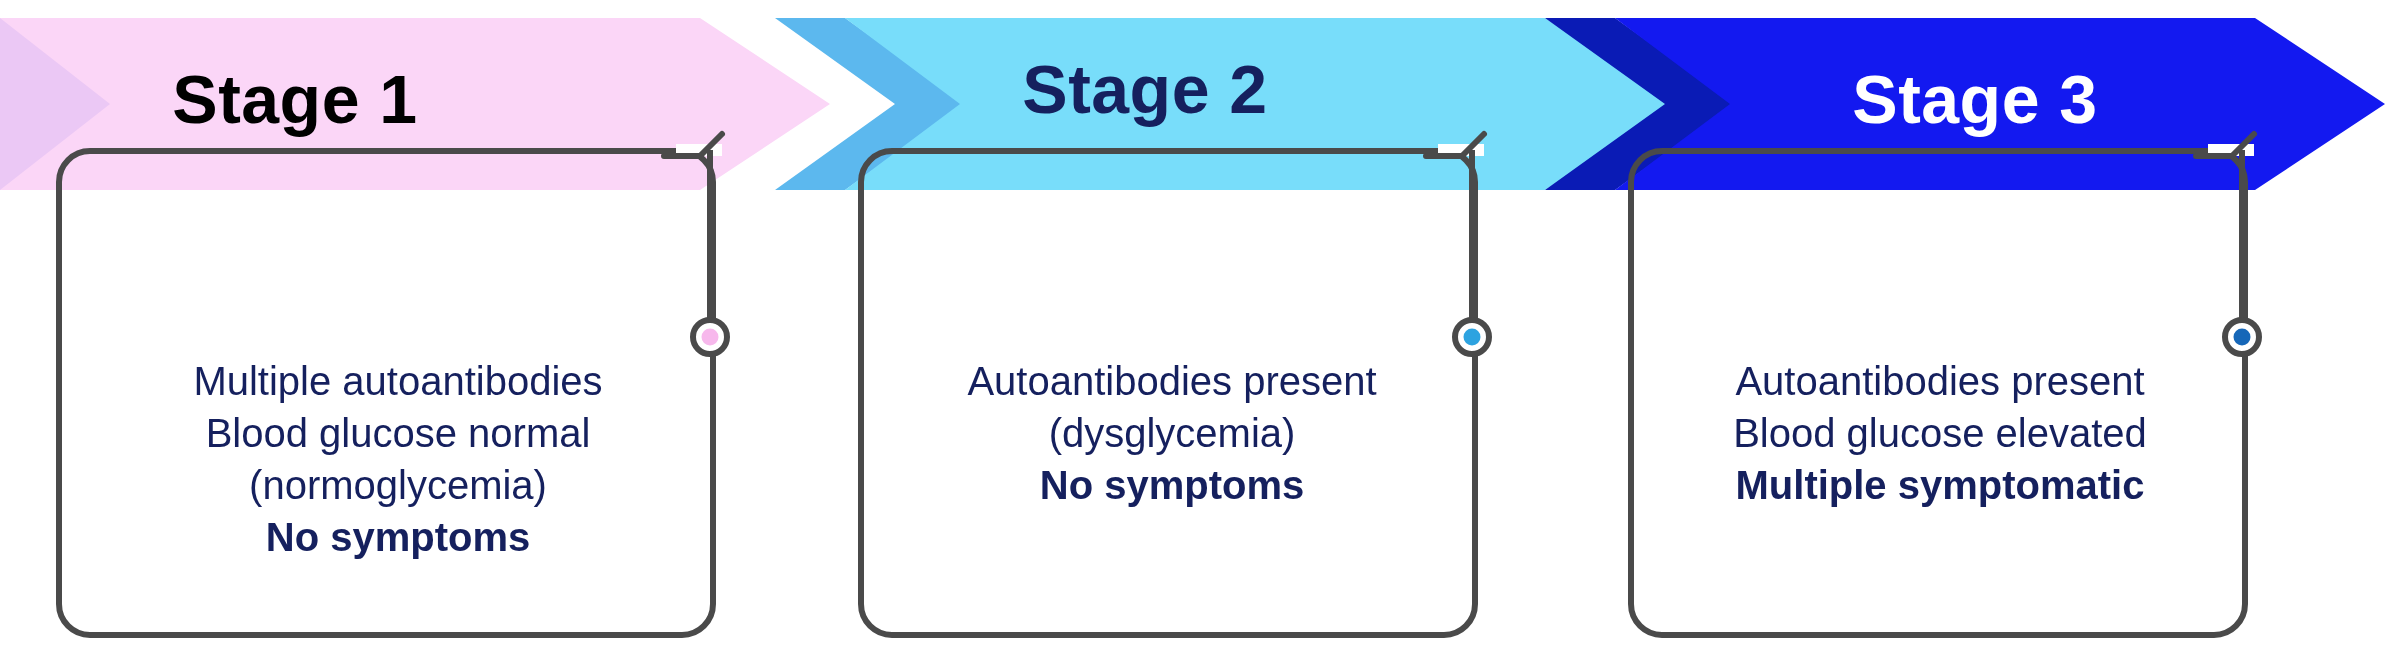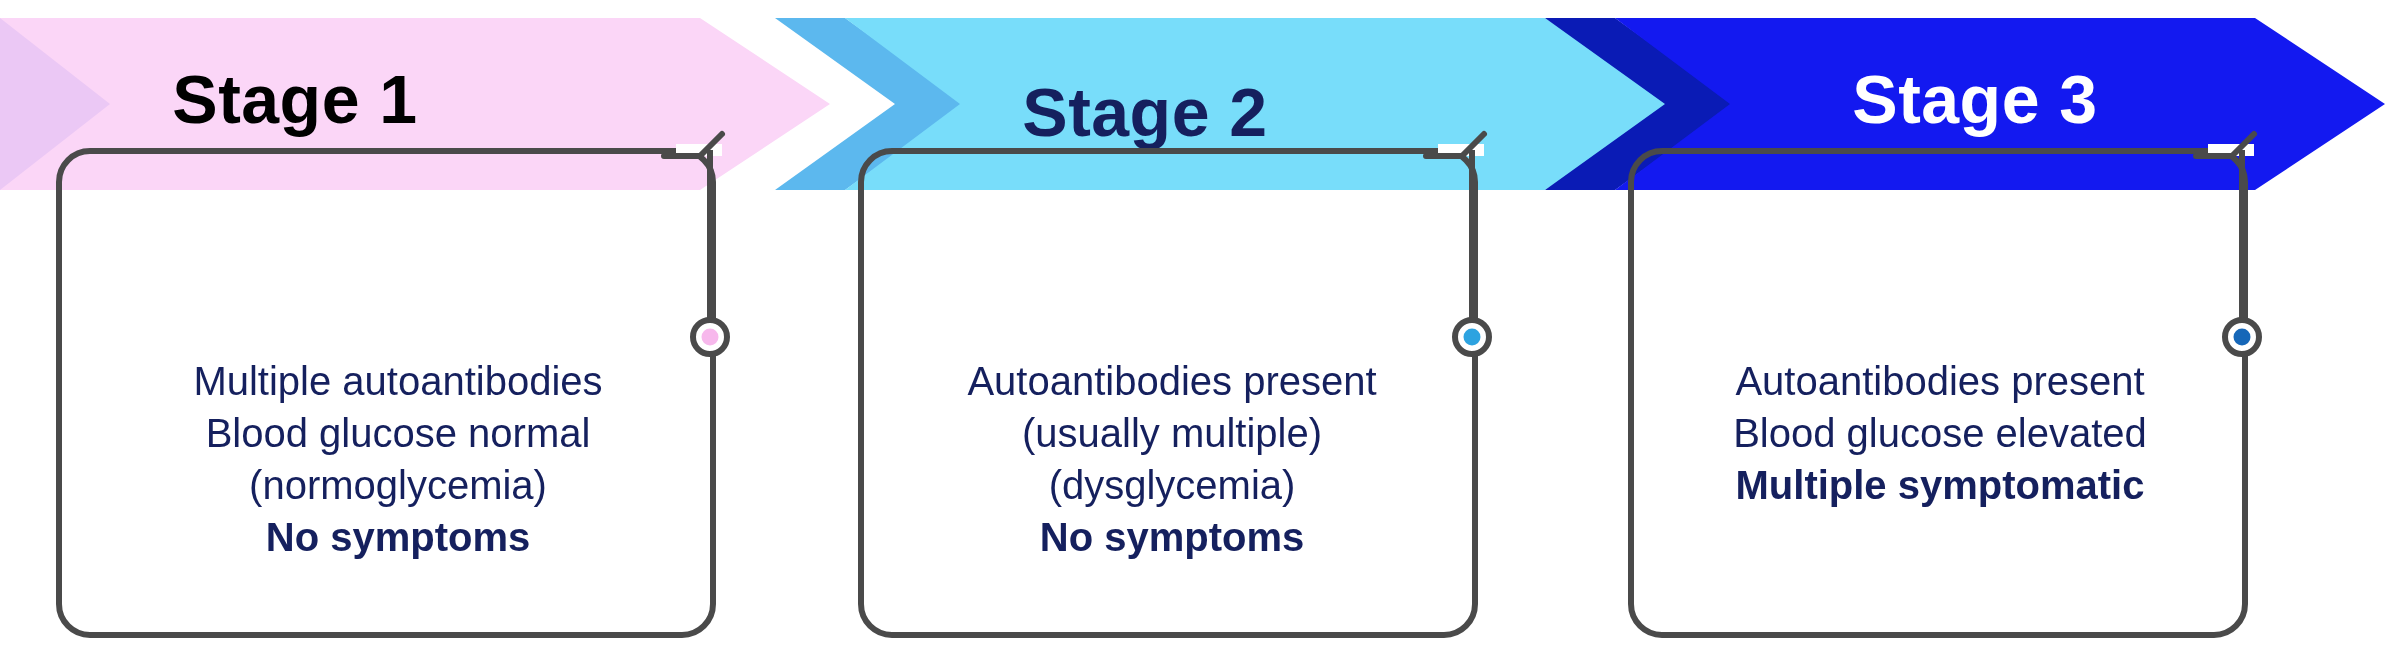--- a/index.html
+++ b/index.html
@@ -92,21 +92,21 @@
     <polygon id="s1main" points="0,18 700,18 830,104 700,190 0,190 110,104" fill="#fbd6f7"></polygon>
 
     <polygon id="s2acc" points="775,18 845,18 965,104 845,190 775,190 895,104" fill="#5cb8ee"></polygon>
     <polygon id="s2main" points="845,18 1545,18 1675,104 1545,190 845,190 960,104" fill="#78ddfa"></polygon>
 
     <polygon id="s3acc" points="1545,18 1615,18 1735,104 1615,190 1545,190 1665,104" fill="#0a1bb5"></polygon>
     <polygon id="s3main" points="1615,18 2255,18 2385,104 2255,190 1615,190 1730,104" fill="#1319f0"></polygon>
   </svg>
 
   <div class="stage-title" style="left: 295px; top: 99px; color: rgb(0, 0, 0);">Stage 1</div>
-  <div class="stage-title" style="left: 1145px; top: 112px; color: rgb(21, 32, 94);">Stage 2</div>
+  <div class="stage-title" style="left: 1145px; top: 89px; color: rgb(21, 32, 94);">Stage 2</div>
   <div class="stage-title" style="left: 1975px; top: 99px; color: rgb(255, 255, 255);">Stage 3</div>
 
   <div class="bracket-box" style="left:56px; top:148px; width:660px; height:490px;"></div>
 
   <div class="mask-white" style="left:676px; top:144px; width:46px; height:12px;"></div>
 
   <svg style="position:absolute; left:660px; top:128px; width:80px; height:60px;" aria-hidden="true">
     <path d="M 4 28 L 40 28 L 62 6" fill="none" stroke="#4a4a4a" stroke-width="6" stroke-linecap="round" stroke-linejoin="round"></path>
   </svg>
 
@@ -125,21 +125,20 @@
   <div class="mask-white" style="left:1438px; top:144px; width:46px; height:12px;"></div>
   <svg style="position:absolute; left:1422px; top:128px; width:80px; height:60px;" aria-hidden="true">
     <path d="M 4 28 L 40 28 L 62 6" fill="none" stroke="#4a4a4a" stroke-width="6" stroke-linecap="round" stroke-linejoin="round"></path>
   </svg>
   <div style="position:absolute; left:1469px; top:150px; width:6px; height:190px; background:#4a4a4a;"></div>
   <div class="marker" style="left:1472px; top:337px;">
     <div class="marker-dot" id="dot2" style="background: rgb(45, 163, 224);"></div>
   </div>
   <div class="bracket-text" style="left: 1172px; top: 355px; color: rgb(21, 32, 94);">
     <div>Autoantibodies present</div>
-    <div>(usually multiple)</div>
     <div>(dysglycemia)</div>
     <div class="bold">No symptoms</div>
   </div>
 
   <div class="bracket-box" style="left:1628px; top:148px; width:620px; height:490px;"></div>
   <div class="mask-white" style="left:2208px; top:144px; width:46px; height:12px;"></div>
   <svg style="position:absolute; left:2192px; top:128px; width:80px; height:60px;" aria-hidden="true">
     <path d="M 4 28 L 40 28 L 62 6" fill="none" stroke="#4a4a4a" stroke-width="6" stroke-linecap="round" stroke-linejoin="round"></path>
   </svg>
   <div style="position:absolute; left:2239px; top:150px; width:6px; height:190px; background:#4a4a4a;"></div>

